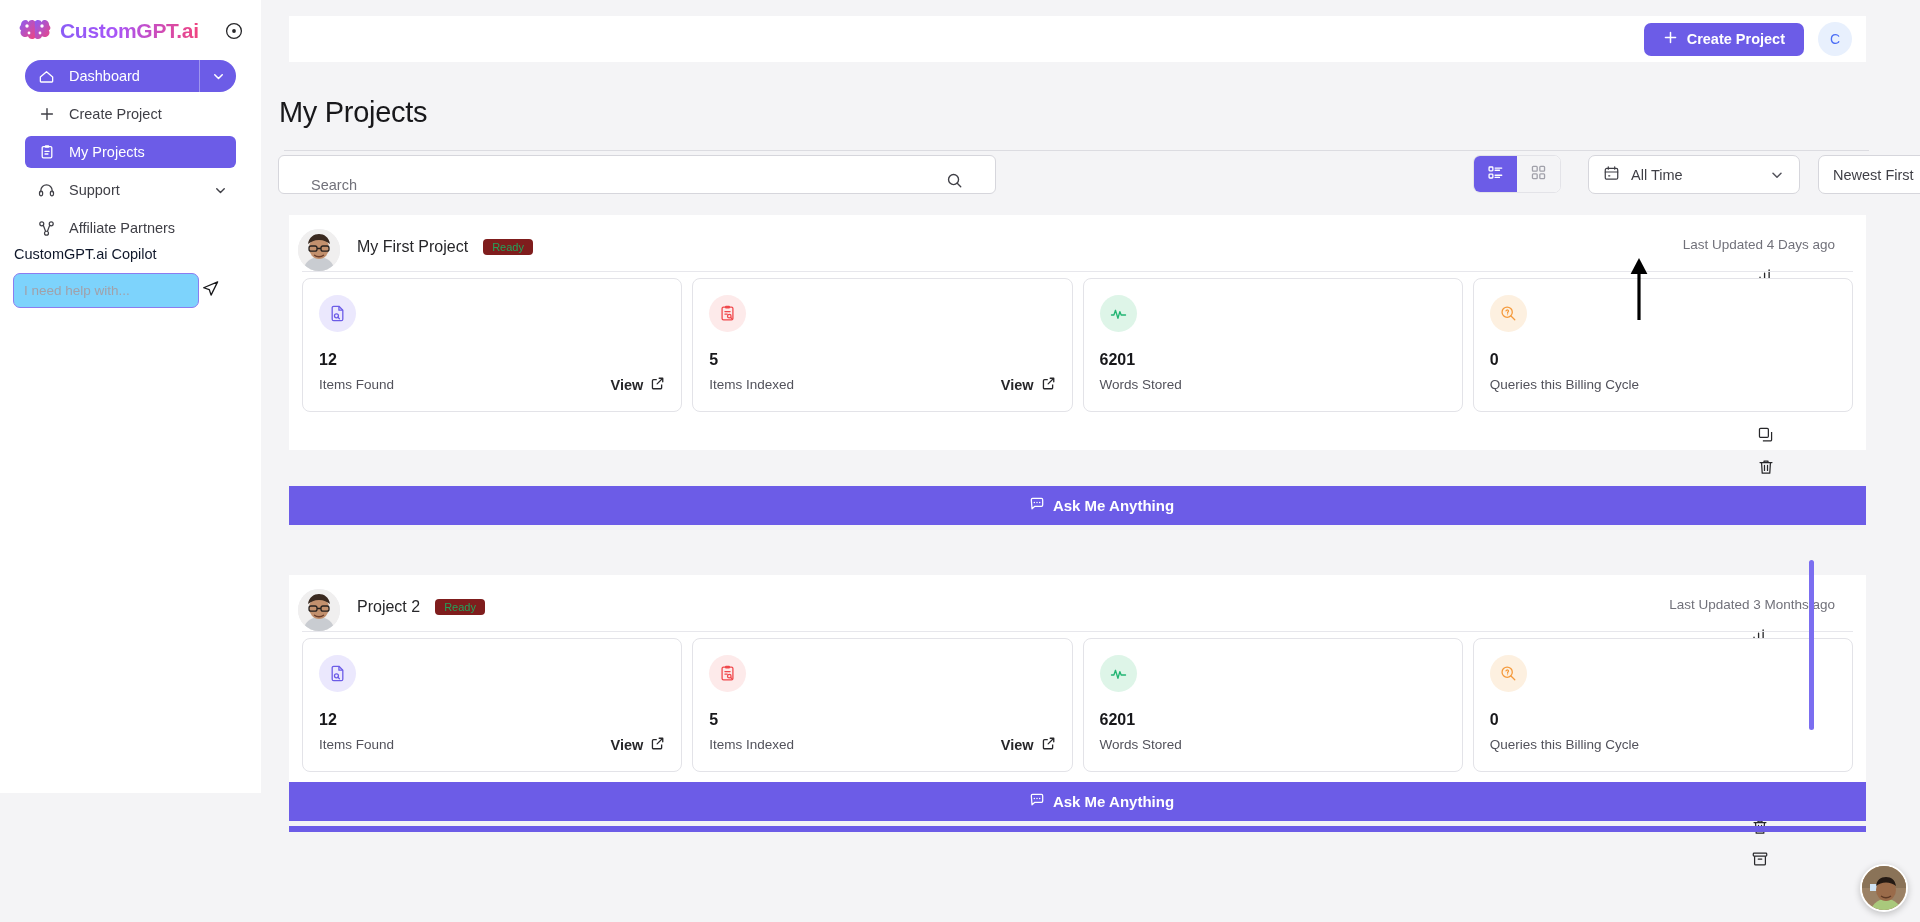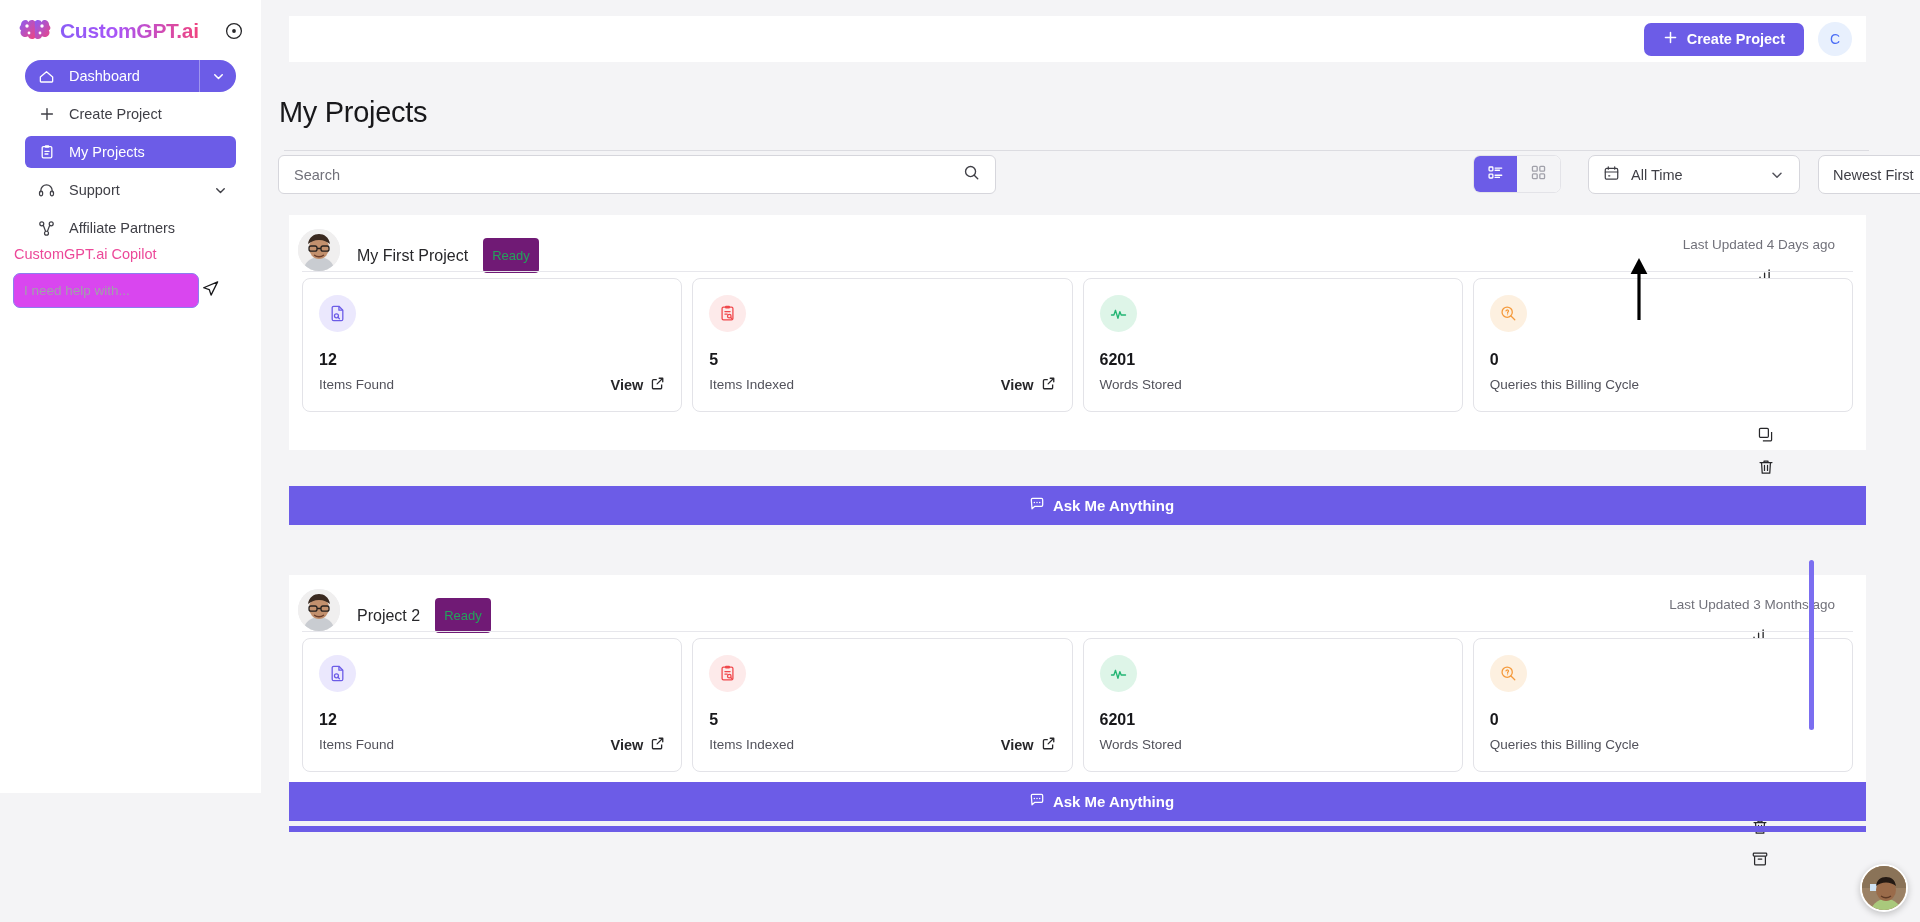--- a/index.html
+++ b/index.html
@@ -56,27 +56,27 @@
     padding-left: 13px;
     font-size: 14.5px; color: #3f3f46;
     border-radius: 6px;
   }
   .nav-item.active { background: #6c5ce7; color: #fff; }
   .nav-item .nav-caret { margin-left: auto; margin-right: 8px; display:flex; }
   .nav-ico { width: 17px; height: 17px; display:flex; align-items:center; justify-content:center; flex: 0 0 17px;}
 
   .copilot-title {
     position: absolute; left: 14px; top: 246px;
-    font-size: 14.5px; color: #ec4899;
+    font-size: 14.5px; color: #0f172a;
   }
   .copilot-box {
     position: absolute; left: 13px; top: 273px;
     width: 186px; height: 35px;
     border: 1.4px solid #8b7cf0; border-radius: 7px;
-    background: #d946ef;
+    background: #7dd3fc;
     display: flex; align-items: center;
     padding: 0 10px;
   }
   .copilot-box input {
     border: none; outline: none; flex: 1 1 auto;
     font-size: 13.5px; font-family: inherit; color: #3f3f46; background: transparent;
   }
   .copilot-box input::placeholder { color: #a1a1aa; }
 
   
@@ -117,21 +117,21 @@
     position: absolute; left: 23px; top: 150px; width: 1585px;
     height: 1px; background: #dcdce1;
   }
 
   
   .toolbar { position: absolute; left: 0; top: 155px; width: 1659px; height: 44px; }
   .search-box {
     position: absolute; left: 17px; top: 0;
     width: 718px; height: 39px;
     background: #fff; border: 1px solid #d6d6dc; border-radius: 6px;
-    display: flex; align-items: center; padding: 0 15px;
+    display: flex; align-items: flex-end; padding: 0 32px;
   }
   .search-box input {
     flex: 1 1 auto; border: none; outline: none; background: transparent;
     font-size: 14.5px; font-family: inherit; color: #3f3f46;
   }
   .search-box input::placeholder { color: #71717a; }
 
   .view-toggle {
     position: absolute; left: 1212px; top: 0;
     width: 88px; height: 38px;
@@ -166,22 +166,22 @@
     position: absolute; left: 9px; top: 14px;
     width: 42px; height: 42px; border-radius: 50%;
     overflow: hidden; background: #ececf0;
   }
   .pc-title {
     position: absolute; left: 68px; top: 23px;
     display: flex; align-items: center; gap: 15px;
   }
   .pc-name { font-size: 16px; color: #27272a; }
   .badge-ready {
-    background: #701a75; color: #23a35a;
-    font-size: 13px; padding: 10px 9px; border-radius: 4px;
+    background: #7f1d1d; color: #23a35a;
+    font-size: 11px; padding: 2px 9px; border-radius: 4px;
   }
   .pc-right {
     position: absolute; right: 16px; top: 22px;
     display: flex; align-items: center; gap: 13px; flex-direction: column;
   }
   .pc-updated { font-size: 13.5px; color: #71717a; margin-right: 15px; }
   .pc-icon { width: 19px; height: 19px; display:flex; align-items:center; justify-content:center; color:#27272a; }
   .pc-icon.highlight { outline: 2px solid #f01c1c; outline-offset: 3px; }
   .pc-hr { position: absolute; left: 13px; right: 13px; top: 56px; height: 1px; background: #e7e7ec; }
 

